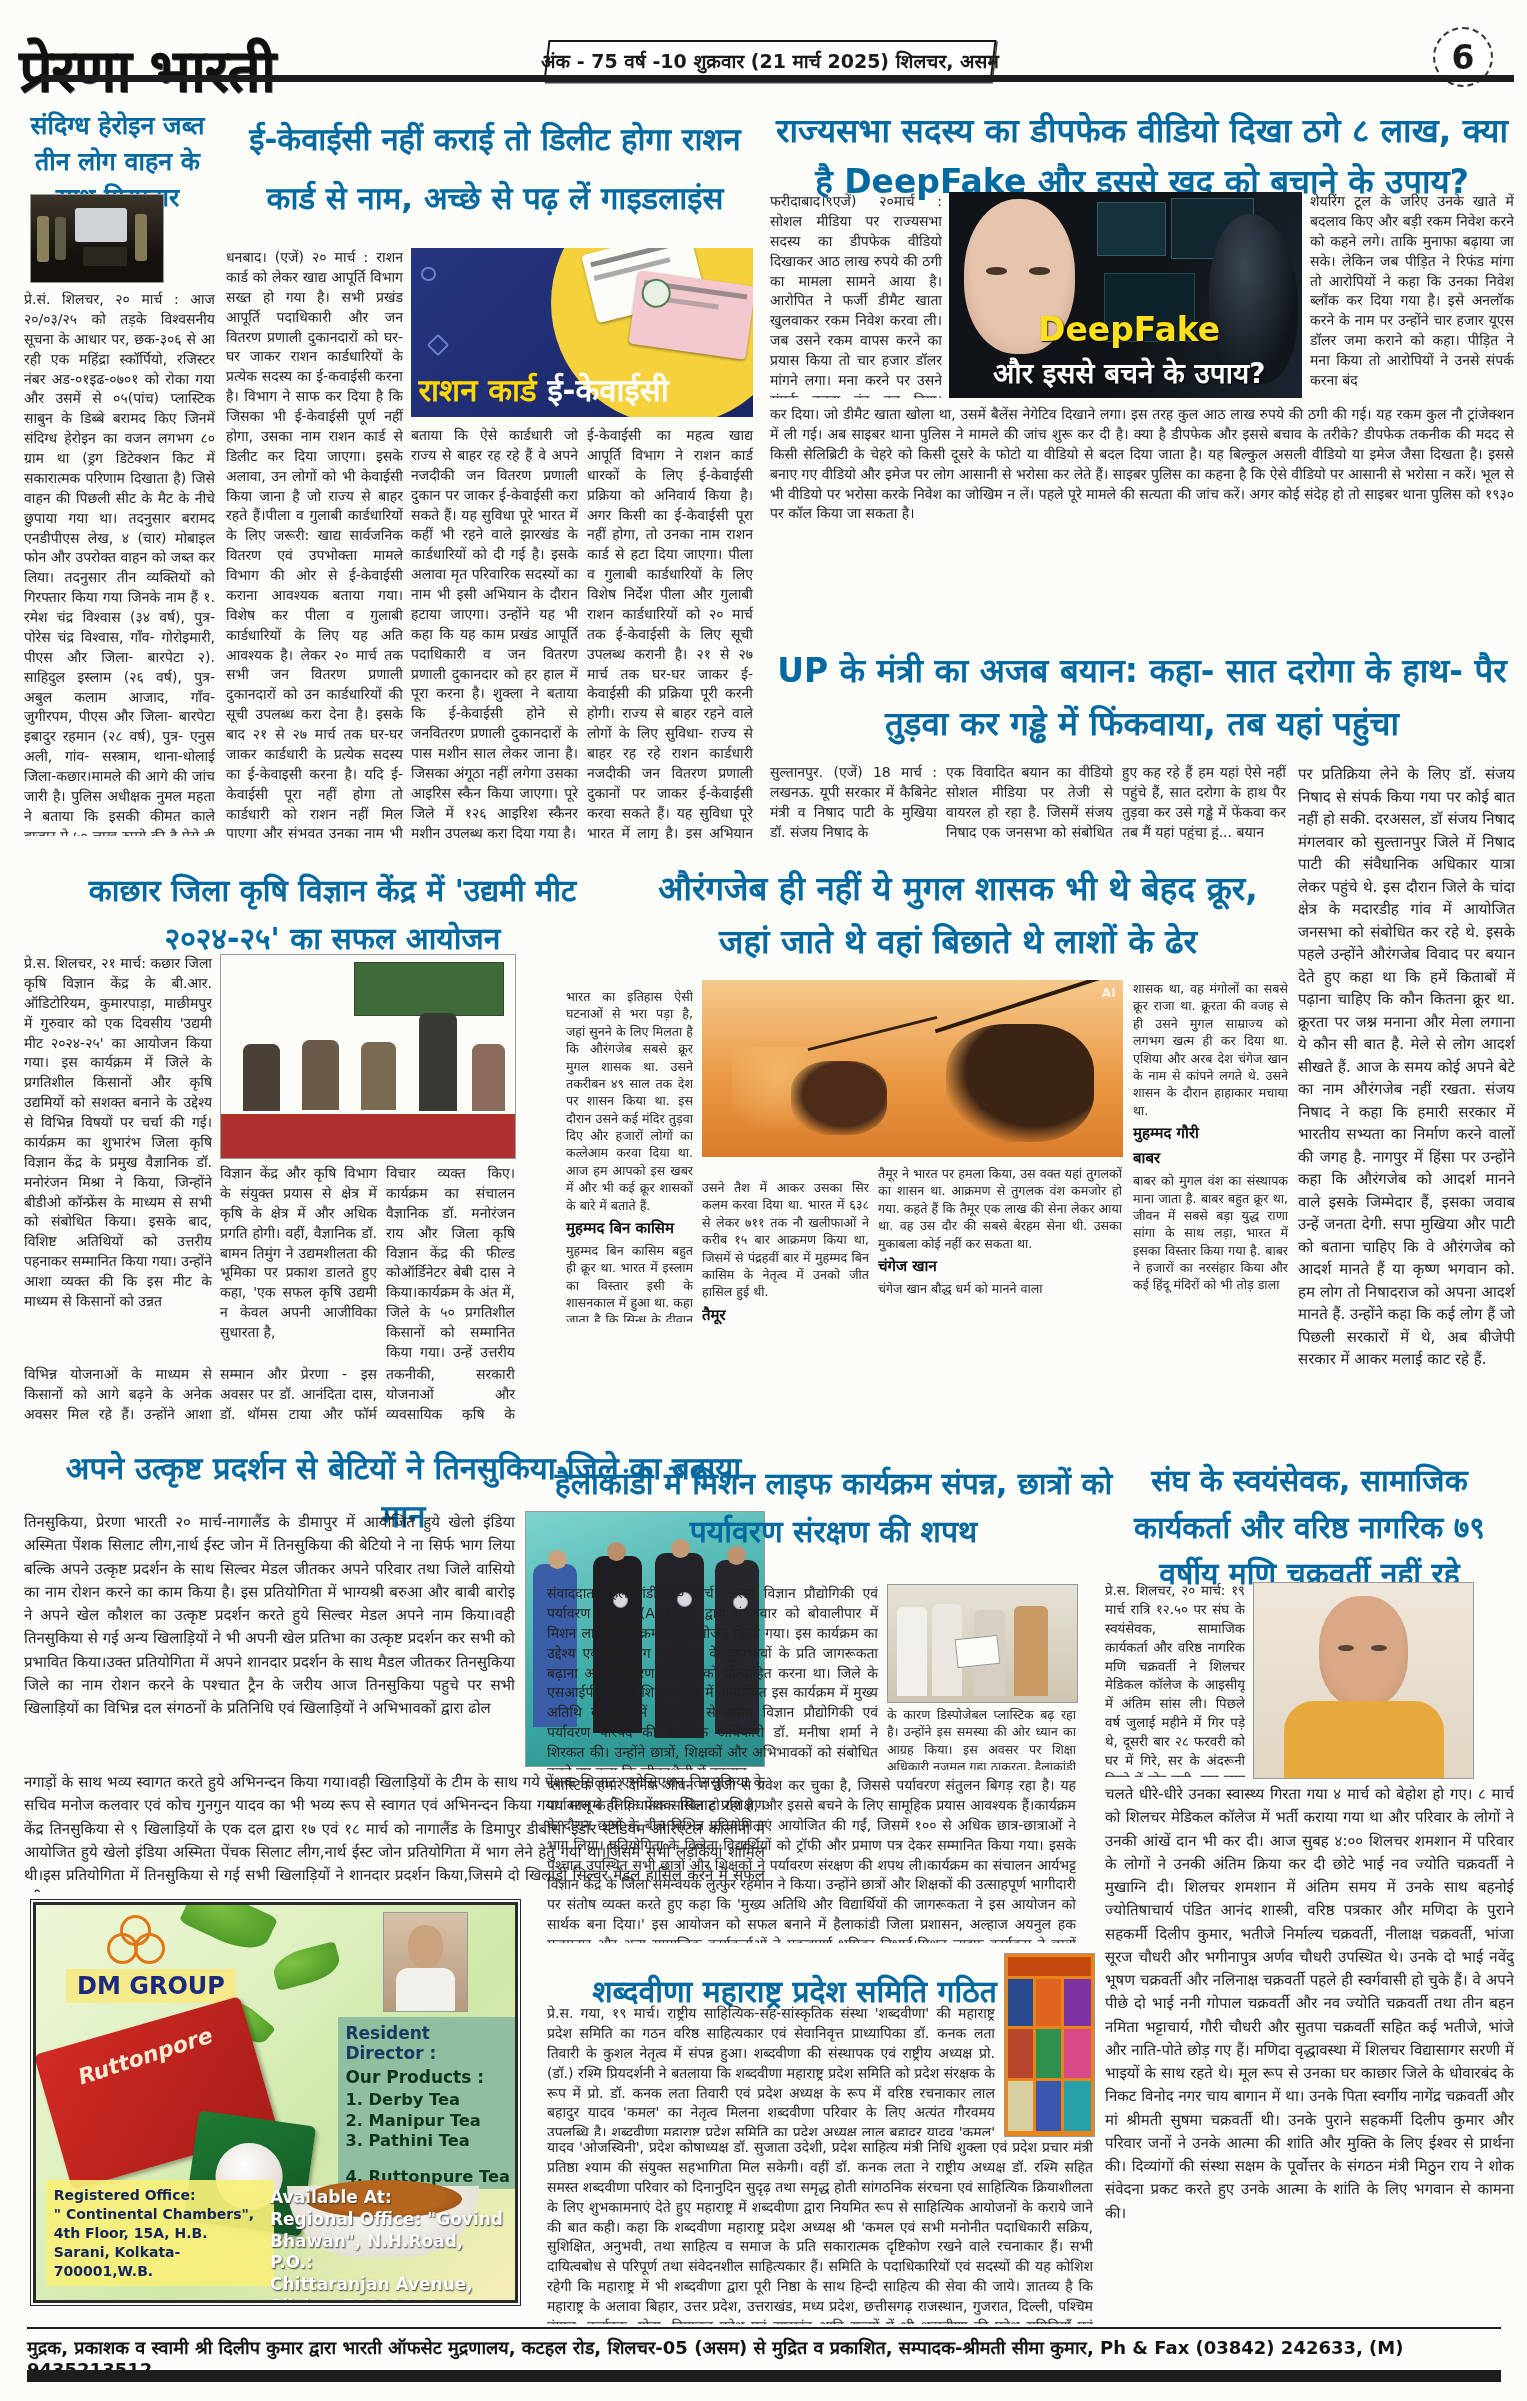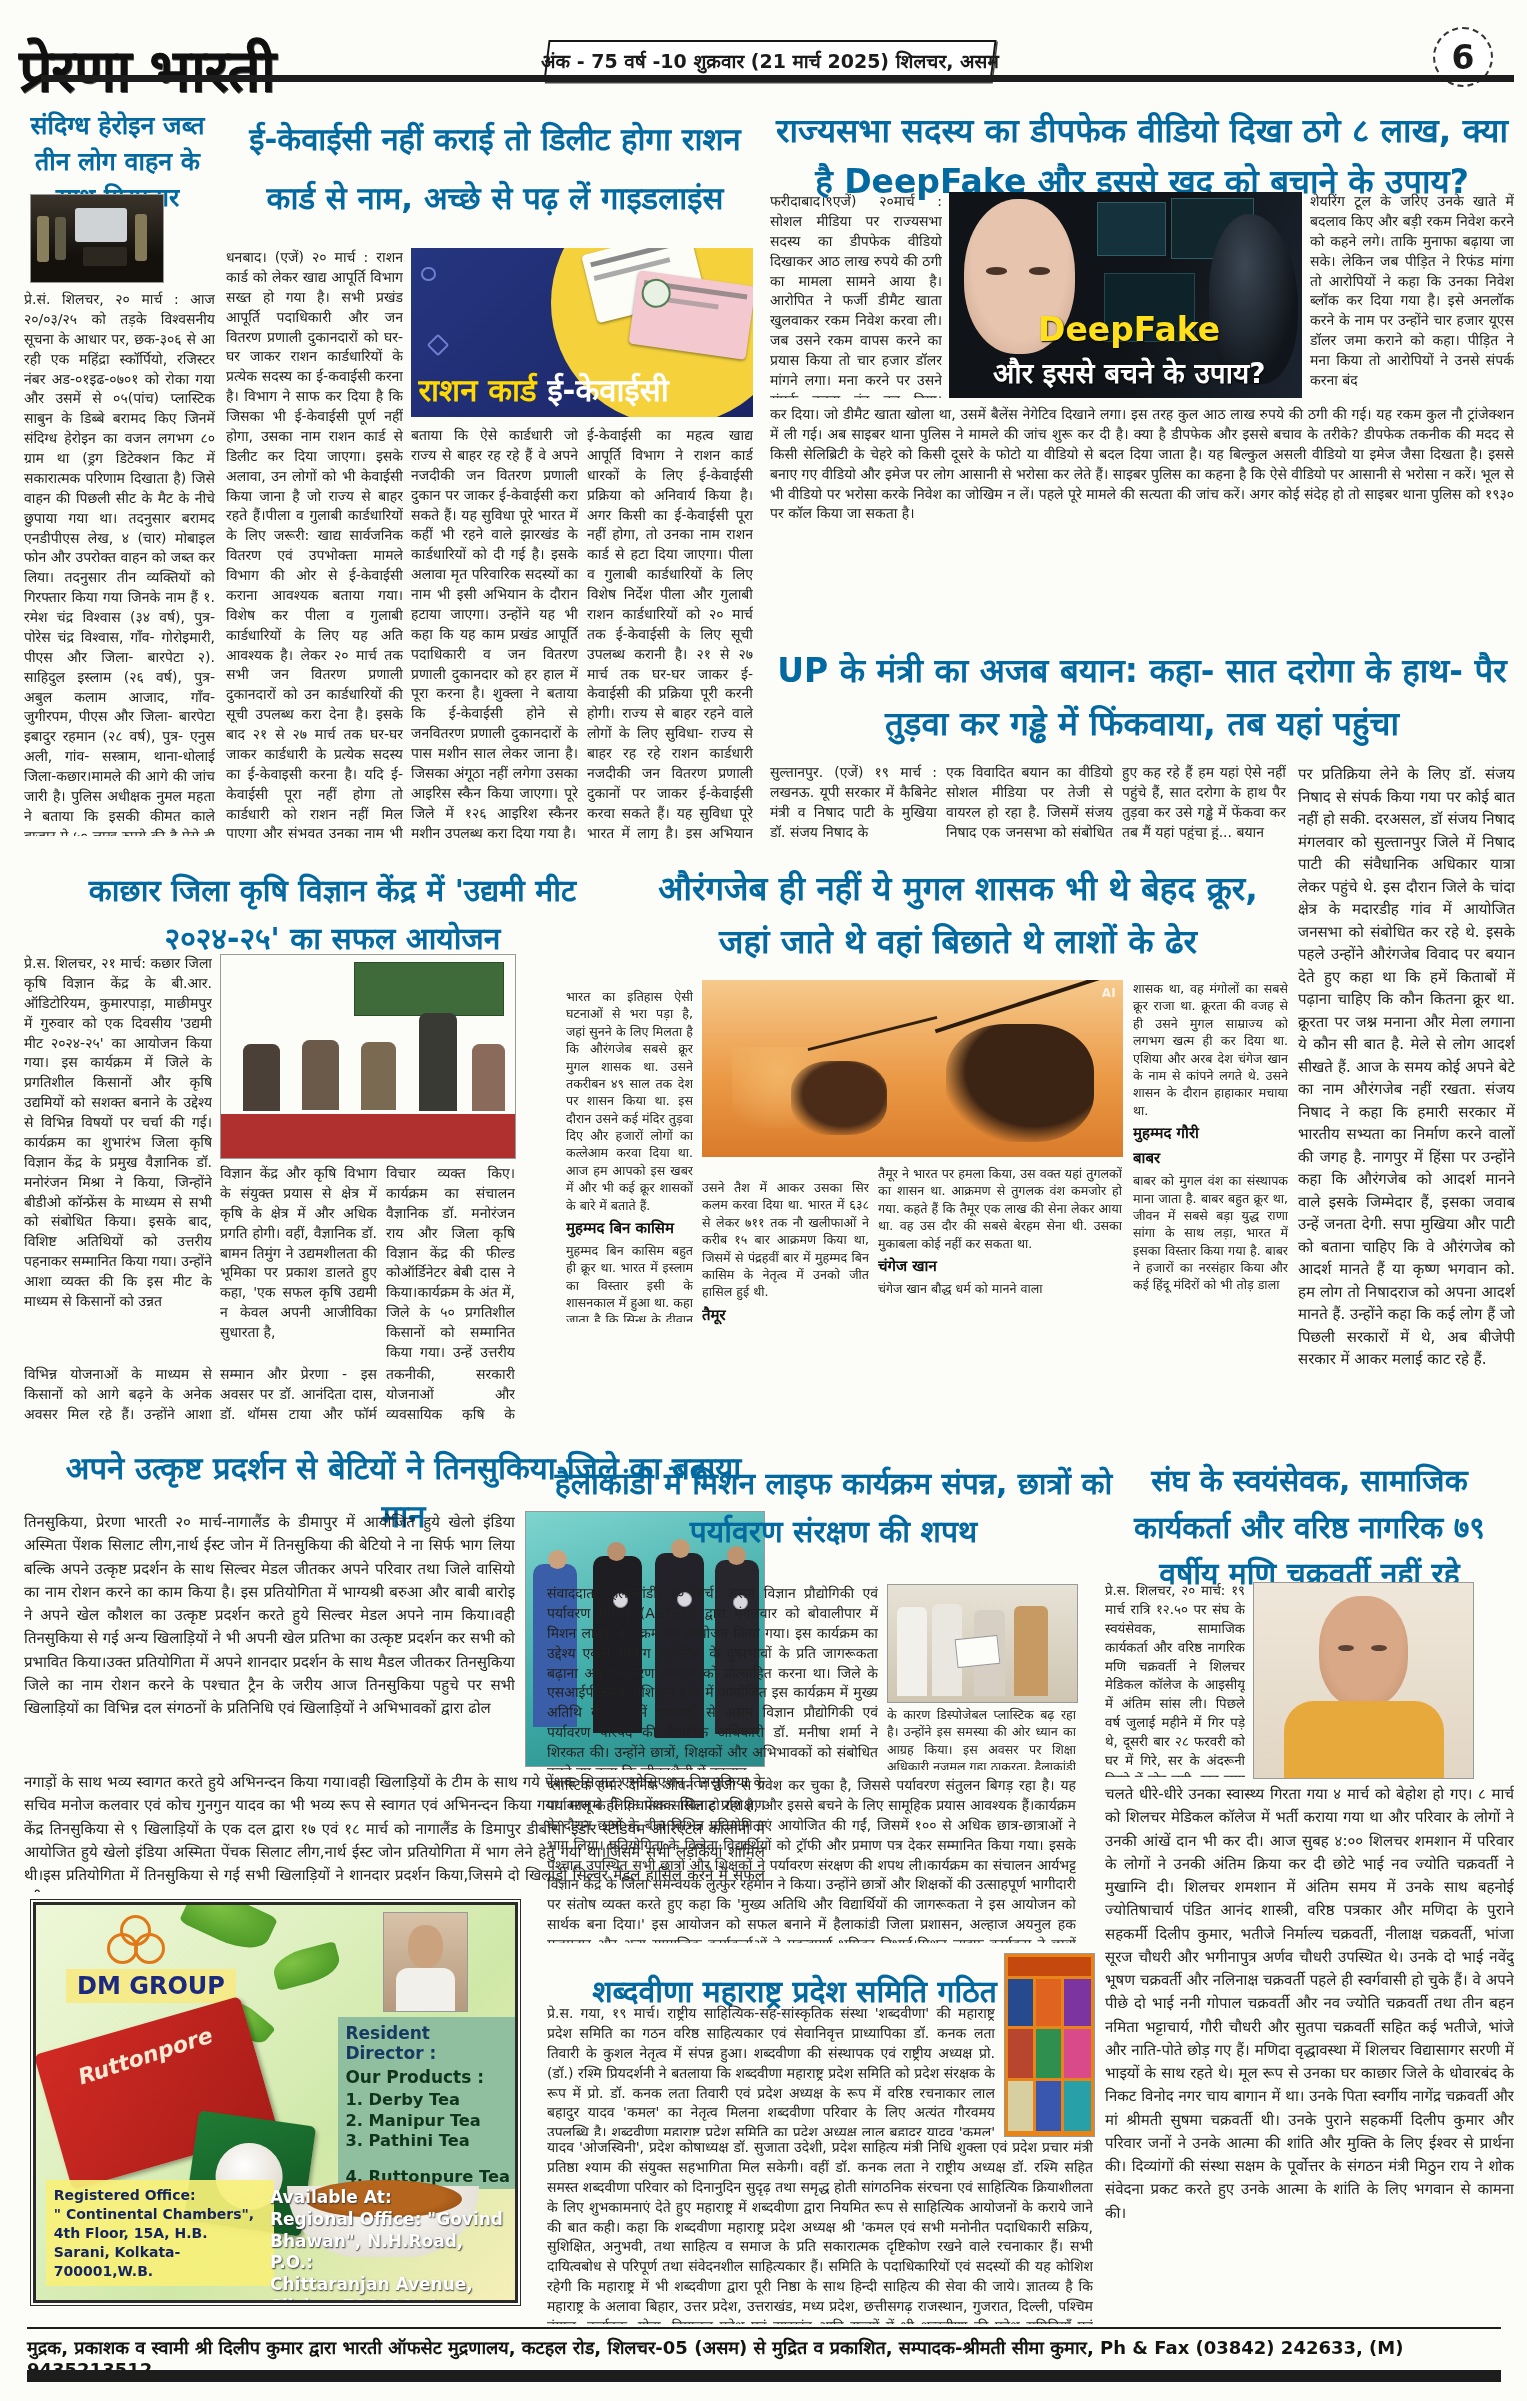--- a/index.html
+++ b/index.html
@@ -90,21 +90,21 @@
       <div class="abs" style="right:4.4px;top:22px;width:89px;height:170px;background:radial-gradient(ellipse at 40% 30%,#3b4754 0%,#10151b 70%);border-radius:45% 55% 40% 40%;"></div>
       <div class="abs imgtxt" style="left:89px;bottom:49px;font-size:33px;color:#ffe01a;">DeepFake</div>
       <div class="abs imgtxt" style="left:44px;bottom:7.4px;font-size:28px;color:#ffffff;white-space:nowrap;">और इससे बचने के उपाय?</div>
     </div>
     <div class="abs bt" style="left:1310px;top:192px;width:204px;height:206px;">शेयरिंग टूल के जरिए उनके खाते में बदलाव किए और बड़ी रकम निवेश करने को कहने लगे। ताकि मुनाफा बढ़ाया जा सके। लेकिन जब पीड़ित ने रिफंड मांगा तो आरोपियों ने कहा कि उनका निवेश ब्लॉक कर दिया गया है। इसे अनलॉक करने के नाम पर उन्होंने चार हजार यूएस डॉलर जमा कराने को कहा। पीड़ित ने मना किया तो आरोपियों ने उनसे संपर्क करना बंद</div>
     <div class="abs bt" style="left:770px;top:405px;width:744px;height:211px;">कर दिया। जो डीमैट खाता खोला था, उसमें बैलेंस नेगेटिव दिखाने लगा। इस तरह कुल आठ लाख रुपये की ठगी की गई। यह रकम कुल नौ ट्रांजेक्शन में ली गई। अब साइबर थाना पुलिस ने मामले की जांच शुरू कर दी है। क्या है डीपफेक और इससे बचाव के तरीके? डीपफेक तकनीक की मदद से किसी सेलिब्रिटी के चेहरे को किसी दूसरे के फोटो या वीडियो से बदल दिया जाता है। यह बिल्कुल असली वीडियो या इमेज जैसा दिखता है। इससे बनाए गए वीडियो और इमेज पर लोग आसानी से भरोसा कर लेते हैं। साइबर पुलिस का कहना है कि ऐसे वीडियो पर आसानी से भरोसा न करें। भूल से भी वीडियो पर भरोसा करके निवेश का जोखिम न लें। पहले पूरे मामले की सत्यता की जांच करें। अगर कोई संदेह हो तो साइबर थाना पुलिस को १९३० पर कॉल किया जा सकता है।</div>
   </section>
 
   <section>
     <h1 class="abs hl" style="left:770px;top:623px;width:744px;font-size:33px;line-height:1.6;">UP के मंत्री का अजब बयान: कहा- सात दरोगा के हाथ- पैर तुड़वा कर गड्ढे में फिंकवाया, तब यहां पहुंचा</h1>
-    <div class="abs bt" style="left:770px;top:763px;width:167px;height:77px;">सुल्तानपुर. (एजें) १९ मार्च : लखनऊ. यूपी सरकार में कैबिनेट मंत्री व निषाद पाटी के मुखिया डॉ. संजय निषाद के</div>
+    <div class="abs bt" style="left:770px;top:763px;width:167px;height:77px;">सुल्तानपुर. (एजें) 18 मार्च : लखनऊ. यूपी सरकार में कैबिनेट मंत्री व निषाद पाटी के मुखिया डॉ. संजय निषाद के</div>
     <div class="abs bt" style="left:946px;top:763px;width:167px;height:77px;">एक विवादित बयान का वीडियो सोशल मीडिया पर तेजी से वायरल हो रहा है. जिसमें संजय निषाद एक जनसभा को संबोधित करते</div>
     <div class="abs bt" style="left:1122px;top:763px;width:164px;height:77px;">हुए कह रहे हैं हम यहां ऐसे नहीं पहुंचे हैं, सात दरोगा के हाथ पैर तुड़वा कर उसे गड्ढे में फेंकवा कर तब मैं यहां पहुंचा हूं... बयान</div>
     <div class="abs bt" style="left:1298px;top:763px;width:217px;height:657px;font-size:15px;line-height:1.5;">पर प्रतिक्रिया लेने के लिए डॉ. संजय निषाद से संपर्क किया गया पर कोई बात नहीं हो सकी. दरअसल, डॉ संजय निषाद मंगलवार को सुल्तानपुर जिले में निषाद पाटी की संवैधानिक अधिकार यात्रा लेकर पहुंचे थे. इस दौरान जिले के चांदा क्षेत्र के मदारडीह गांव में आयोजित जनसभा को संबोधित कर रहे थे. इसके पहले उन्होंने औरंगजेब विवाद पर बयान देते हुए कहा था कि हमें किताबों में पढ़ाना चाहिए कि कौन कितना क्रूर था. क्रूरता पर जश्न मनाना और मेला लगाना ये कौन सी बात है. मेले से लोग आदर्श सीखते हैं. आज के समय कोई अपने बेटे का नाम औरंगजेब नहीं रखता. संजय निषाद ने कहा कि हमारी सरकार में भारतीय सभ्यता का निर्माण करने वालों की जगह है. नागपुर में हिंसा पर उन्होंने कहा कि औरंगजेब को आदर्श मानने वाले इसके जिम्मेदार हैं, इसका जवाब उन्हें जनता देगी. सपा मुखिया और पाटी को बताना चाहिए कि वे औरंगजेब को आदर्श मानते हैं या कृष्ण भगवान को. हम लोग तो निषादराज को अपना आदर्श मानते हैं. उन्होंने कहा कि कई लोग हैं जो पिछली सरकारों में थे, अब बीजेपी सरकार में आकर मलाई काट रहे हैं.</div>
   </section>
 
   <section>
     <h1 class="abs hl" style="left:628px;top:841px;width:660px;font-size:33px;line-height:1.6;">औरंगजेब ही नहीं ये मुगल शासक भी थे बेहद क्रूर, जहां जाते थे वहां बिछाते थे लाशों के ढेर</h1>
     <div class="abs col-flow bt-sm" style="left:566px;top:980px;width:127px;height:334px;margin-top:8px;">
       <div>भारत का इतिहास ऐसी घटनाओं से भरा पड़ा है, जहां सुनने के लिए मिलता है कि औरंगजेब सबसे क्रूर मुगल शासक था. उसने तकरीबन ४९ साल तक देश पर शासन किया था. इस दौरान उसने कई मंदिर तुड़वा दिए और हजारों लोगों का कत्लेआम करवा दिया था. आज हम आपको इस खबर में और भी कई क्रूर शासकों के बारे में बताते हैं.</div>
       <div class="subhead">मुहम्मद बिन कासिम</div>

